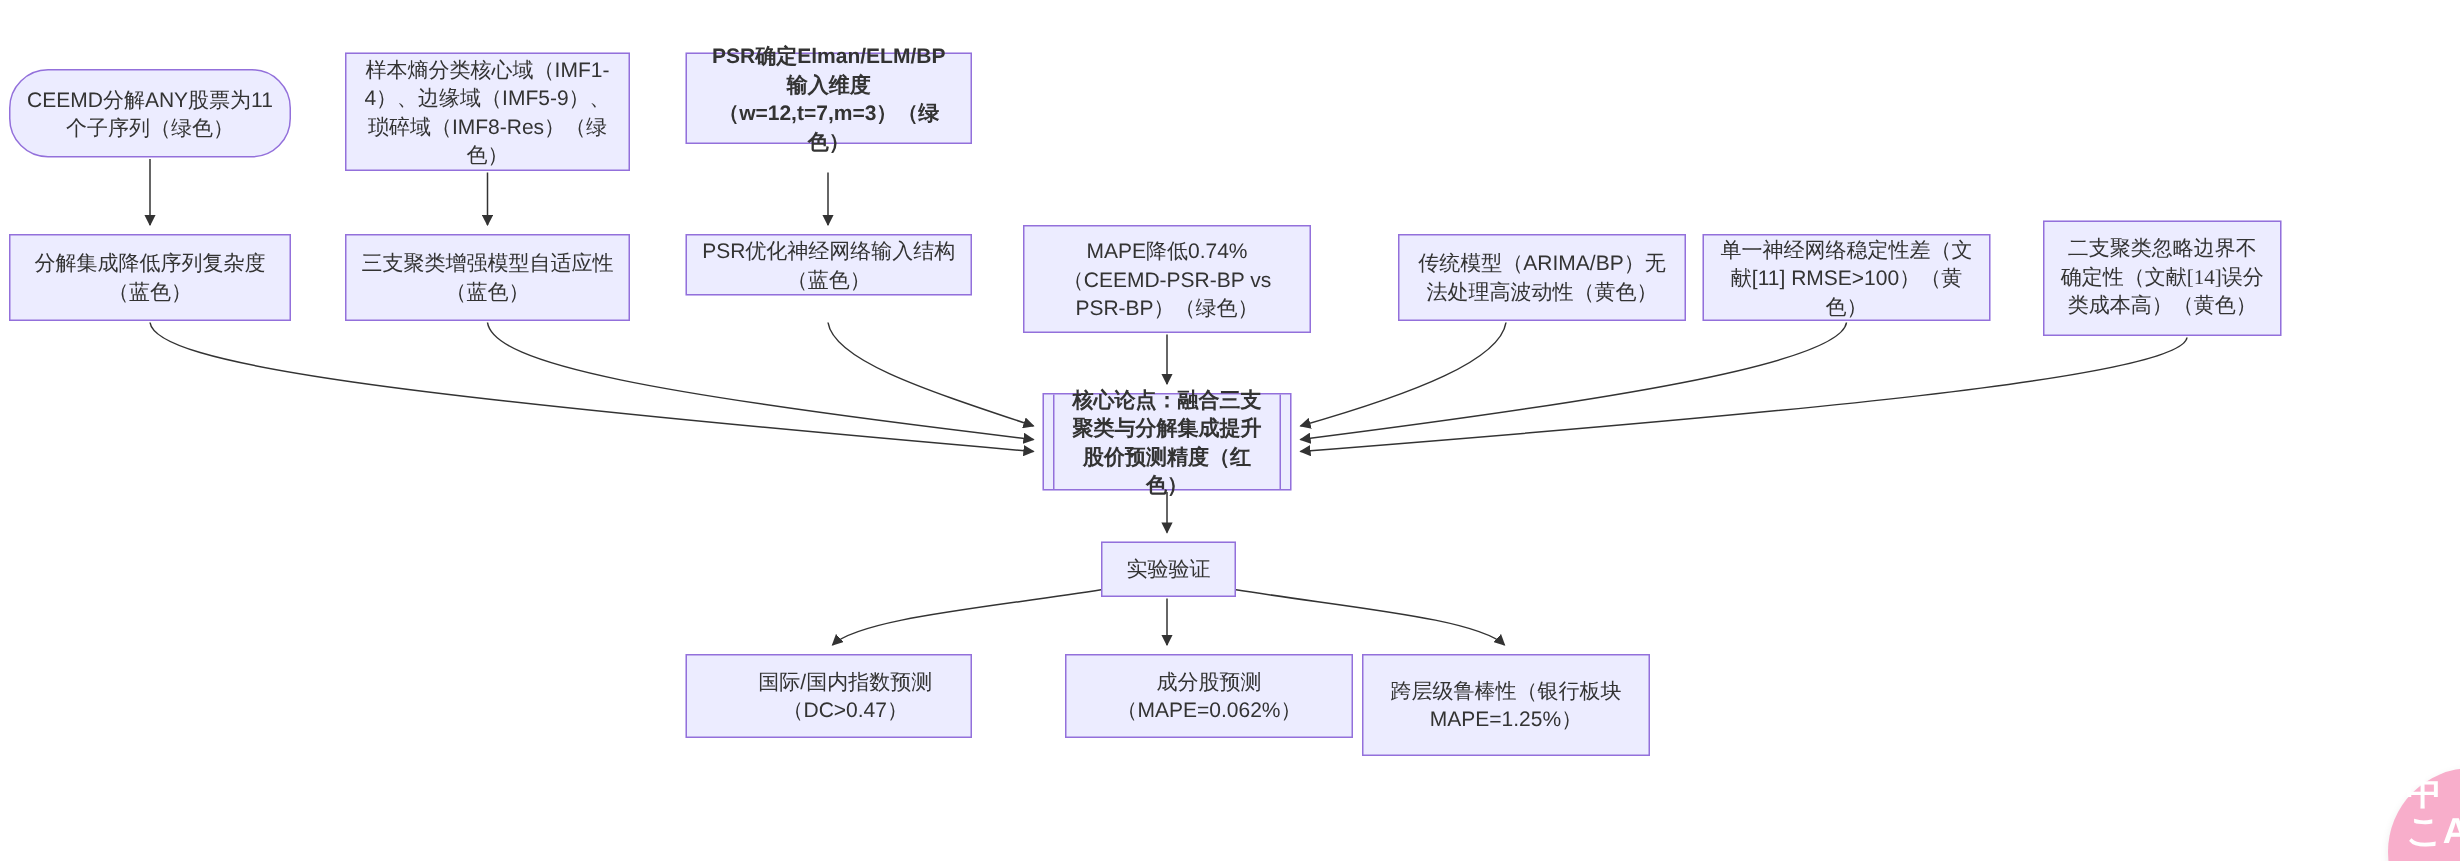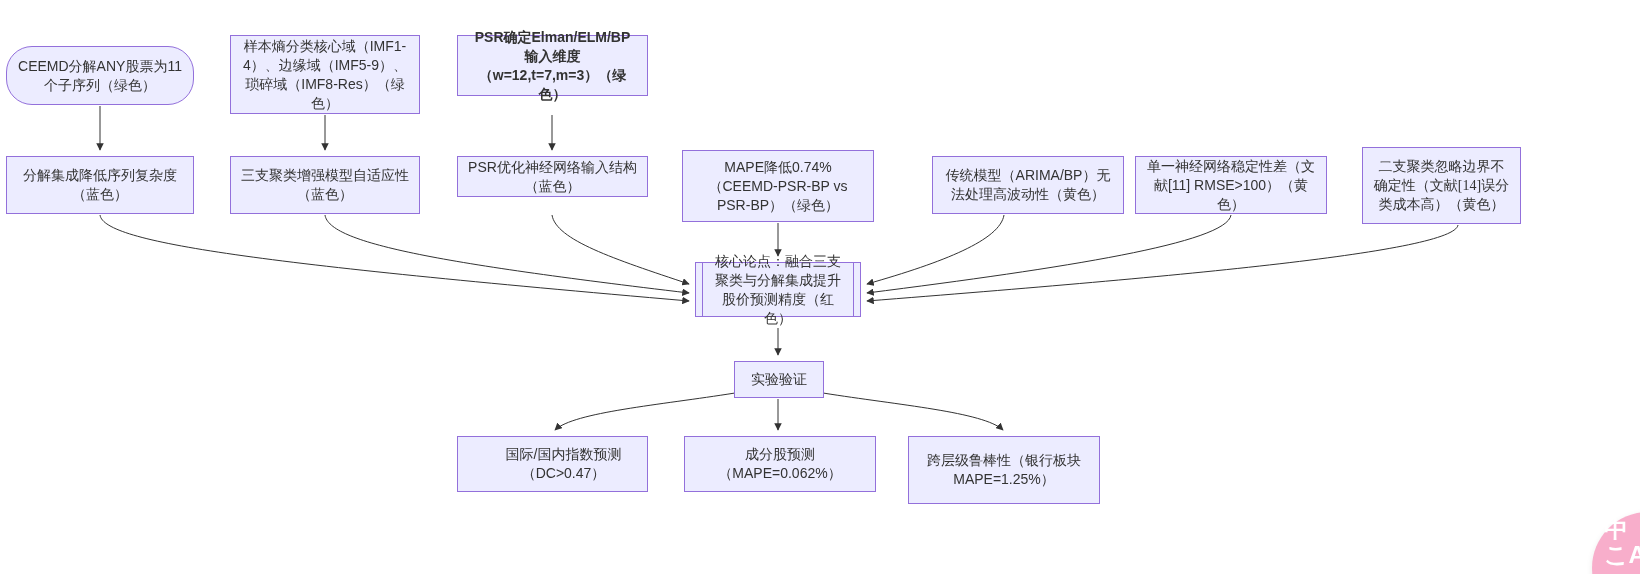--- a/index.html
+++ b/index.html
@@ -55,24 +55,24 @@
   #n1   { left: 6px;    top: 46px;  width: 188px; height: 59px; border-radius: 26px; }
   #n2   { left: 230px;  top: 35px;  width: 190px; height: 79px; }
   #n3   { left: 457px;  top: 35px;  width: 191px; height: 61px; font-weight: bold; }
   #n4   { left: 6px;    top: 156px; width: 188px; height: 58px; }
   #n5   { left: 230px;  top: 156px; width: 190px; height: 58px; text-align: center; }
   #n6   { left: 457px;  top: 156px; width: 191px; height: 41px; }
   #n7   { left: 682px;  top: 150px; width: 192px; height: 72px; }
   #n8   { left: 908px;  top: 156px; width: 192px; height: 58px; margin-left: 24px; }
   #n9   { left: 1135px; top: 156px; width: 192px; height: 58px; }
   #n10  { left: 1362px; top: 147px; width: 159px; height: 77px; font-family: Liberation Serif, serif; }
-  #core { left: 695px;  top: 262px; width: 166px; height: 55px; }
+  #core { left: 695px;  top: 262px; width: 166px; height: 65px; font-weight: bold; }
   #exp  { left: 734px;  top: 361px; width: 90px;  height: 37px; justify-content: center; }
   #b1   { left: 457px;  top: 436px; width: 191px; height: 56px; padding-left: 32px; }
-  #b2   { left: 684px;  top: 436px; width: 192px; height: 56px; }
+  #b2   { left: 710px;  top: 436px; width: 192px; height: 56px; }
   #b3   { left: 908px;  top: 436px; width: 192px; height: 68px; }
 
   .translate-badge {
     position: absolute;
     left: 1592px;
     top: 512px;
     width: 112px;
     height: 112px;
     border-radius: 50%;
     background: #f8aecb;

